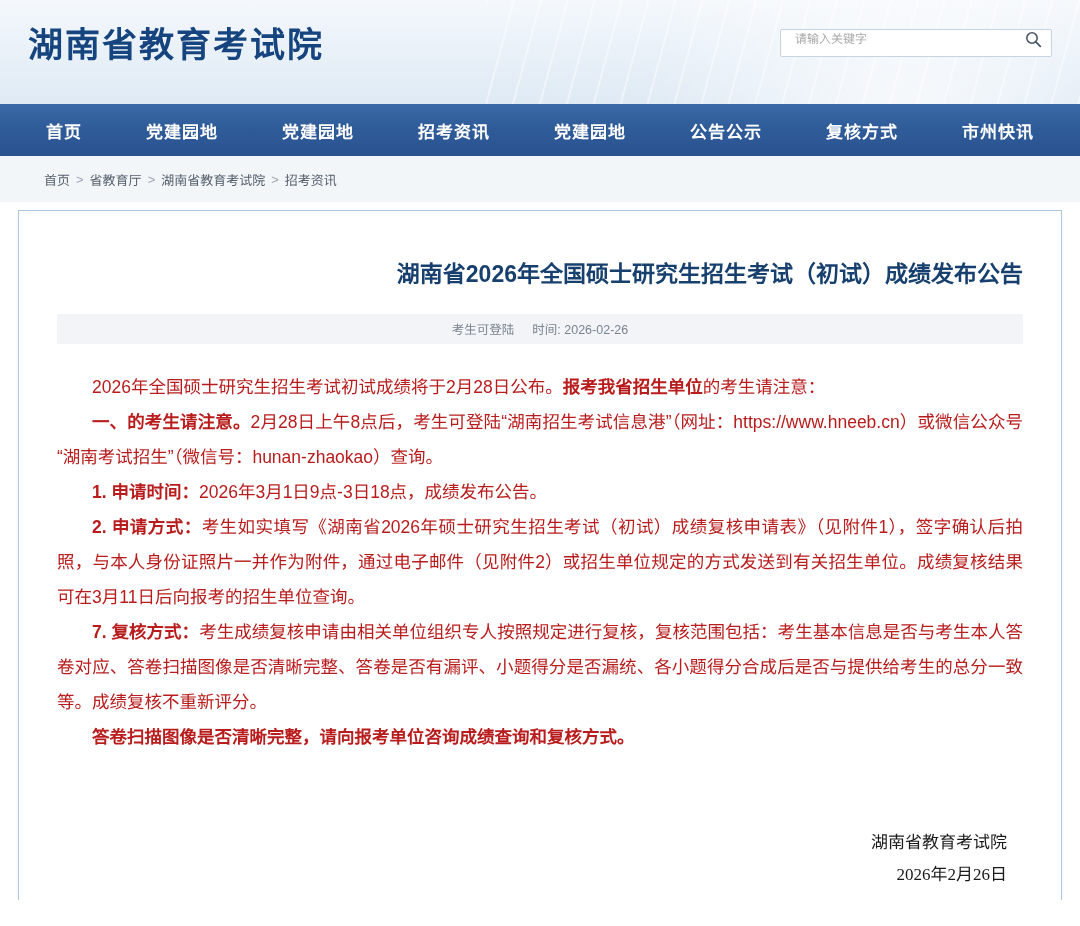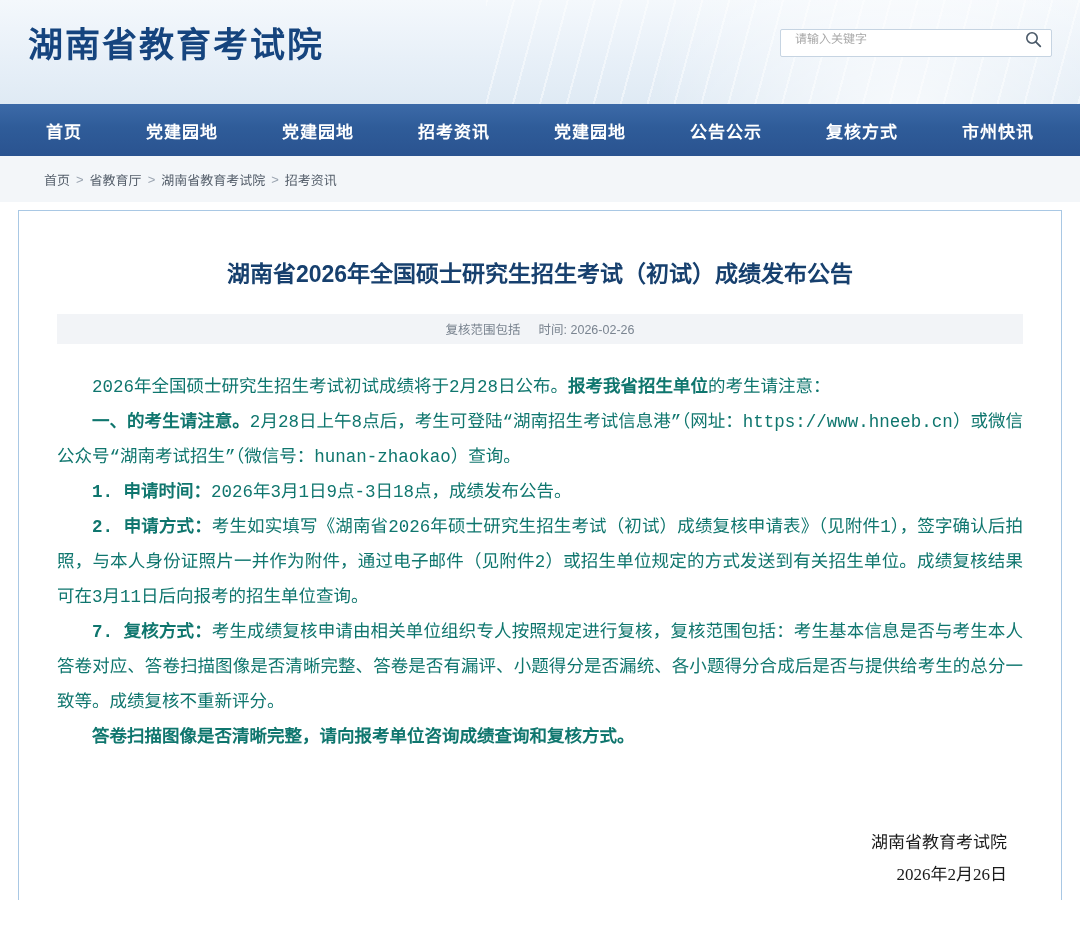--- a/index.html
+++ b/index.html
@@ -113,43 +113,43 @@
   
   .card {
     margin: 8px 18px 0 18px;
     border: 1px solid #a9c8e4;
     border-bottom: none;
     background: #ffffff;
     height: 690px;
     padding: 34px 38px 0 38px;
   }
   .art-title {
-    text-align: center;
+    text-align: right;
     font-size: 23px;
     font-weight: bold;
     color: #17406e;
     line-height: 1.5;
     margin: 12px 0 22px 0;
   }
   .meta {
     background: #f2f4f7;
     height: 30px;
     display: flex;
     align-items: center;
     justify-content: center;
     gap: 18px;
     font-size: 12.5px;
     color: #7a8490;
   }
   .body {
     margin-top: 26px;
-    font-family: Liberation Mono, monospace;
+    font-family: Liberation Sans, sans-serif;
     font-size: 17.5px;
     line-height: 2.0;
-    color: #0f766e;
+    color: #b91c1c;
     text-align: justify;
   }
   .body p { margin: 0; text-indent: 2em; }
   .body .b { font-weight: bold; }
   .sign {
     margin-top: 72px;
     text-align: right;
     font-family: "Liberation Serif", "DejaVu Serif", serif;
     font-size: 17px;
     line-height: 1.9;
@@ -194,21 +194,21 @@
   <span class="crumb-sep">&gt;</span>
   <a>湖南省教育考试院</a>
   <span class="crumb-sep">&gt;</span>
   <a>招考资讯</a>
 </div>
 
 <div class="card">
   <h1 class="art-title">湖南省2026年全国硕士研究生招生考试（初试）成绩发布公告</h1>
 
   <div class="meta">
-    <span>复核范围包括</span>
+    <span>考生可登陆</span>
     <span>
       <span>时间:</span>
       <span>2026-02-26</span>
     </span>
   </div>
 
   <div class="body" id="article-body">
       <p><span>2026年全国硕士研究生招生考试初试成绩将于2月28日公布。</span><span class="b">报考我省招生单位</span><span>的考生请注意：</span></p>
       <p><span class="b">一、的考生请注意。</span><span>2月28日上午8点后，考生可登陆“湖南招生考试信息港”（网址：https://www.hneeb.cn）或微信公众号“湖南考试招生”（微信号：hunan-zhaokao）查询。</span></p>
       <p><span class="b">1. 申请时间：</span><span>2026年3月1日9点-3日18点，成绩发布公告。</span></p>

